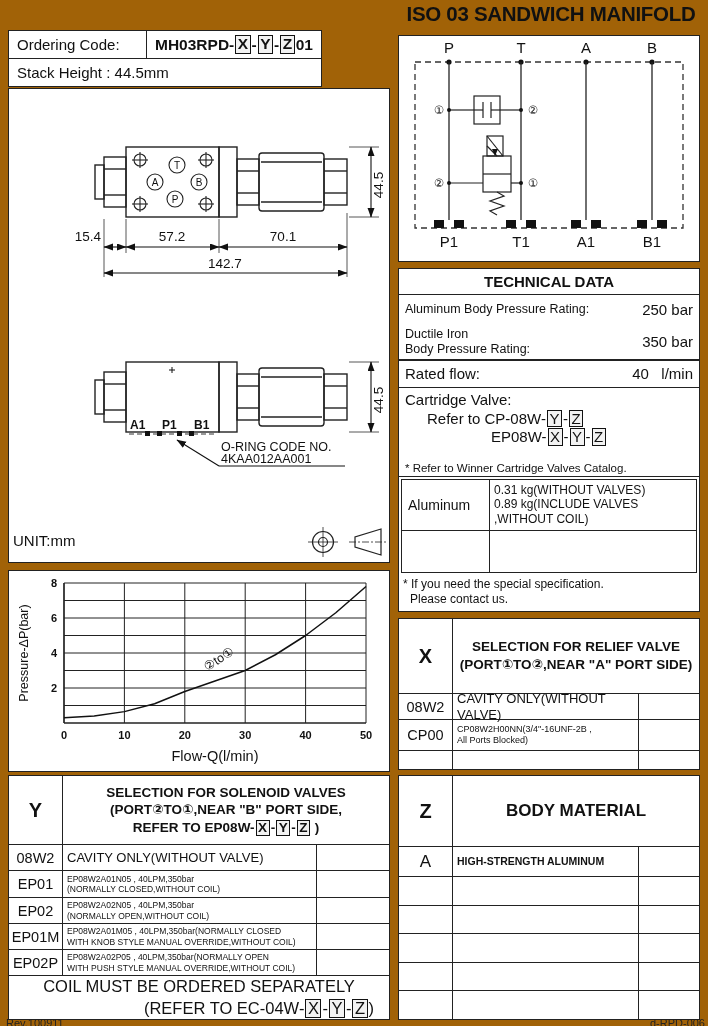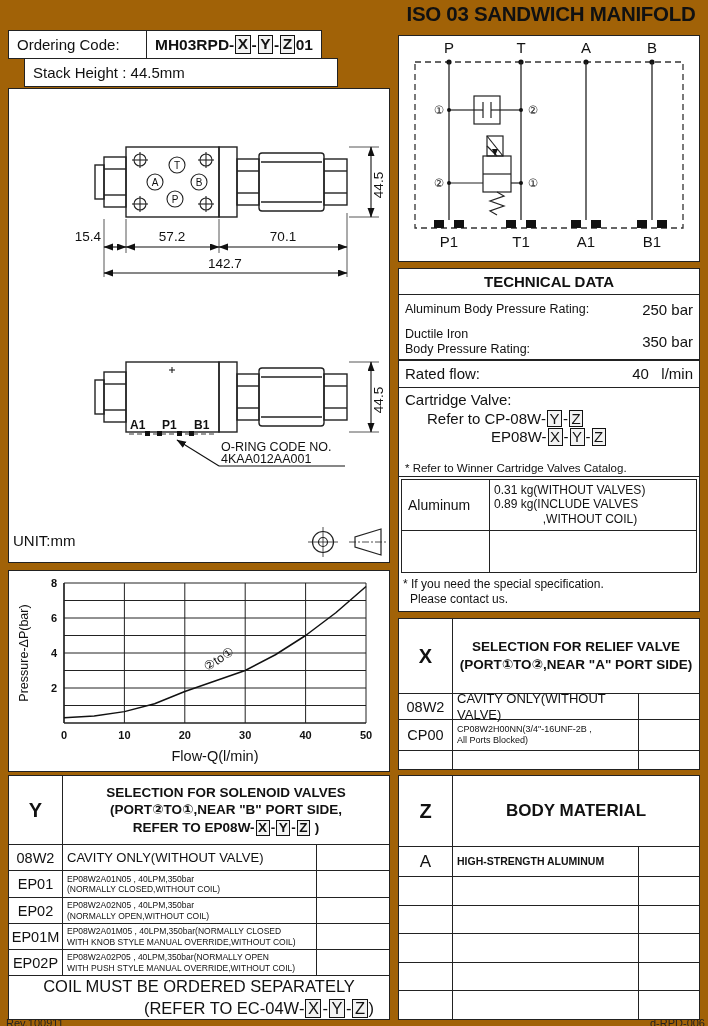--- a/index.html
+++ b/index.html
@@ -33,21 +33,21 @@
   .bb2{border-bottom:2.4px solid #222}
   .td-cart{padding:3px 6px 0 6px;font-size:15px;line-height:1.22}
   .td-cart .ln2{padding-left:22px}
   .td-cart .ln3{padding-left:86px}
   .td-cart .note{margin-top:15px;font-size:11.5px}
   .weight-box{margin:0 2px;border:1.5px solid #222;display:flex;flex-direction:column;height:94px}
   .weight-row{display:flex;flex:1}
   .weight-row + .weight-row{border-top:1.4px solid #222}
   .wmat{width:88px;border-right:1.4px solid #222;display:flex;align-items:center;padding-left:6px;font-size:14px}
   .wlines{flex:1;padding:3px 4px;font-size:12px;line-height:1.2}
-  .wlines .r{text-align:center;padding-right:6px}
+  .wlines .r{text-align:left;padding-right:6px}
   .td-note{padding:4px 4px;font-size:12px;line-height:1.25}
   .td-note .i2{padding-left:7px}
 
   
   .sel-table{display:flex;flex-direction:column}
   .trow{display:flex;flex:0 0 auto}
   .trow + .trow{border-top:1.4px solid #222}
   .key-cell{width:54px;border-right:1.4px solid #222;display:flex;align-items:center;justify-content:center;font-weight:bold;font-size:20px}
   .head-cell{flex:1;display:flex;flex-direction:column;align-items:center;justify-content:center;
              font-weight:bold;font-size:13.5px;line-height:1.3;text-align:left}
@@ -67,21 +67,21 @@
 <body>
 
 <div id="page">
 
   <div id="page-title">ISO 03 SANDWICH MANIFOLD</div>
 
   <div class="box" id="ordering-box" style="left:8px;top:30px;width:314px;height:29px">
     <div class="hdr-cell label-cell">Ordering Code:</div>
     <div class="hdr-cell code-cell2">MH03RPD-<span class="boxed">X</span>-<span class="boxed">Y</span>-<span class="boxed">Z</span>01</div>
   </div>
-  <div class="box" style="left:24px;top:58px;width:314px;height:29px">
+  <div class="box" style="left:8px;top:58px;width:314px;height:29px">
     <div class="hdr-cell">Stack Height : 44.5mm</div>
   </div>
 
   <div class="box" style="left:8px;top:88px;width:382px;height:475px">
 
     <svg class="abs" style="left:0;top:40px" width="379" height="196" viewBox="0 0 379 196">
       <defs>
         <marker id="ar1" markerUnits="userSpaceOnUse" markerWidth="10" markerHeight="8" refX="9" refY="3.5" orient="auto-start-reverse">
           <path d="M0,0 L9.5,3.5 L0,7 z" fill="#111"></path>
         </marker>

